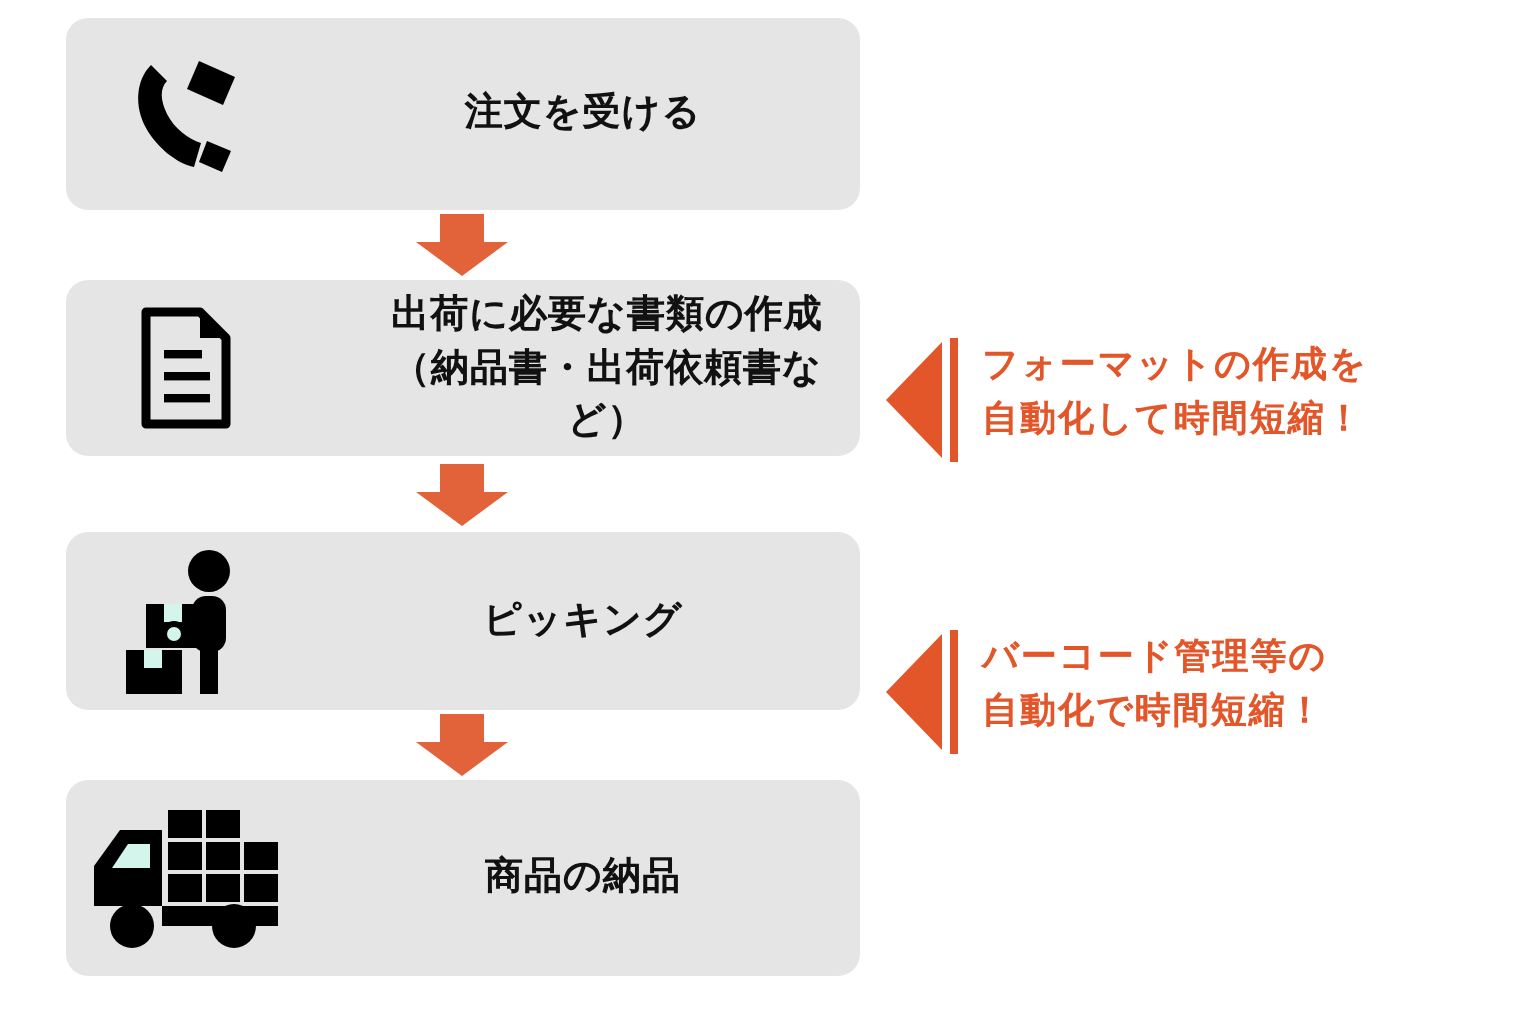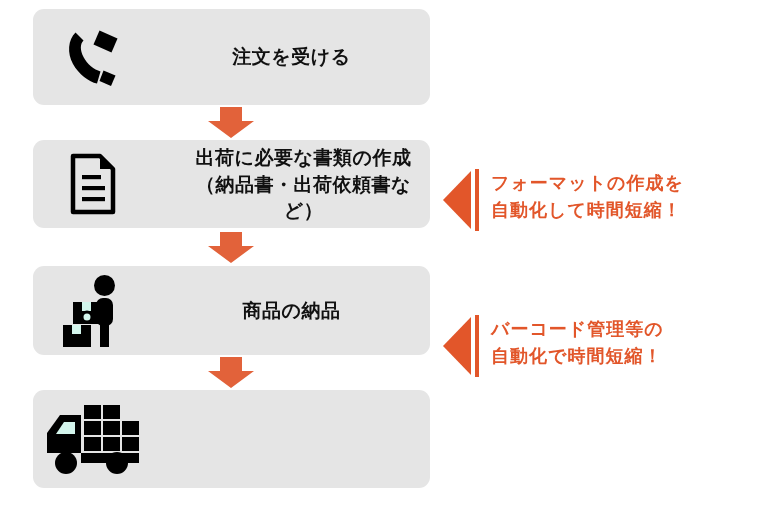--- a/index.html
+++ b/index.html
@@ -123,21 +123,21 @@
           <rect x="13" y="27" width="28" height="22"></rect>
           <rect x="22" y="27" width="9" height="9" fill="#d3f5ec"></rect>
 
           <rect x="3" y="50" width="28" height="22"></rect>
           <rect x="12" y="50" width="9" height="9" fill="#d3f5ec"></rect>
 
           <circle cx="27" cy="42" r="5" fill="#d3f5ec" stroke="#000000" stroke-width="3"></circle>
         </g>
       </svg>
     </div>
-    <div class="step-label">商品の納品</div>
+    <div class="step-label">ピッキング</div>
   </div>
 
   <div class="note" id="note2">
     <div class="note-marker">
       <svg width="42" height="62" viewBox="0 0 42 62" aria-hidden="true">
         <polygon points="0,31 28,2 28,60" fill="#e2562a"></polygon>
         <rect x="32" y="0" width="4" height="62" fill="#e2562a"></rect>
       </svg>
     </div>
     <div class="note-text">バーコード管理等の
@@ -167,15 +167,16 @@
           <path d="M6 50 L6 30 L19 12 L40 12 L40 50 Z"></path>
           <rect x="40" y="50" width="58" height="10"></rect>
 
           <path d="M15 31 L23 19 L34 19 L34 31 Z" fill="#d3f5ec"></path>
 
           <circle cx="25" cy="60" r="11"></circle>
           <circle cx="76" cy="60" r="11"></circle>
         </g>
       </svg>
     </div>
+    <div class="step-label">商品の納品</div>
   </div>
 
 </div>
 
 </body></html>

